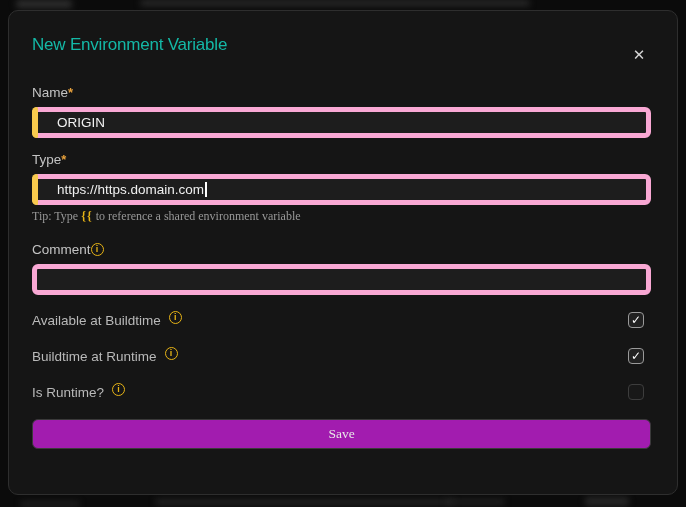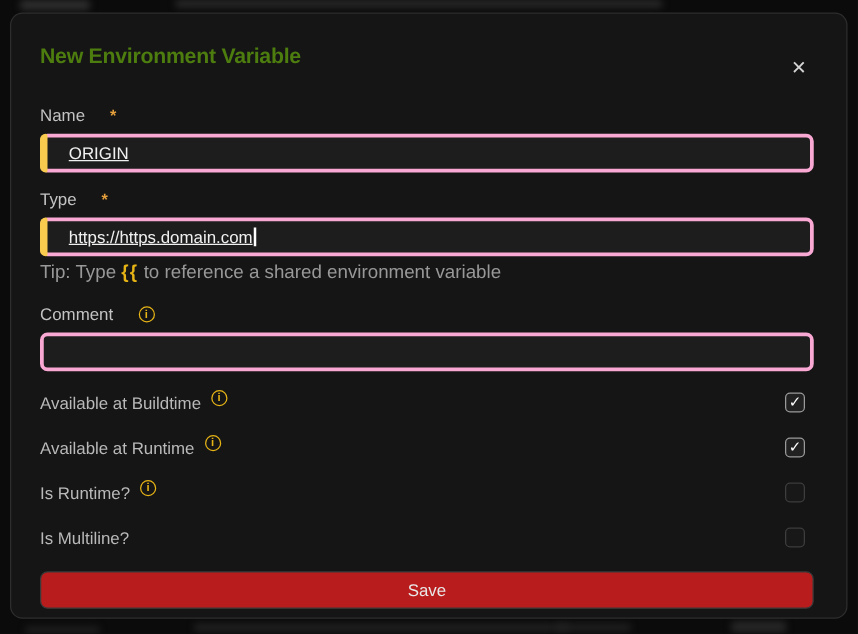--- a/index.html
+++ b/index.html
@@ -23,70 +23,70 @@
   .bb4{left:20px;top:501px;width:60px;height:6px;background:#1e1e1e;}
   .bb5{left:445px;top:499px;width:60px;height:6px;background:#202020;}
   .bb6{left:585px;top:497px;width:44px;height:9px;background:#262626;}
 
   .modal{
     position:absolute;left:8px;top:10px;width:670px;height:485px;
     background:#151515;border:1px solid #2e2e2e;border-radius:10px;
     padding:24px 26px 24px 23px;
   }
   .modal-title{
-    font-size:17px;font-weight:700;color:#4d7c0f;letter-spacing:-.2px;
+    font-size:17px;font-weight:400;color:#14b8a6;letter-spacing:-.2px;
     margin-bottom:30px;
   }
   .close-btn{
     position:absolute;top:33px;right:28px;width:20px;height:20px;
     display:flex;align-items:center;justify-content:center;
     color:#d4d4d4;font-size:15px;cursor:pointer;background:none;border:none;line-height:1;
   }
   .field-label{
-    font-size:13.5px;color:#c3c3c3;margin-bottom:7px;display:flex;align-items:center;gap:20px;text-align:center;
+    font-size:13.5px;color:#c3c3c3;margin-bottom:7px;display:flex;align-items:center;gap:0;text-align:center;
   }
   .req{color:var(--asterisk);font-size:13px;font-weight:700;}
   .input-wrap{position:relative;margin-bottom:14px;}
   .text-input{
-    width:100%;height:31px;background:#1d1d1d;border:3px solid #f9a8d4;border-radius:6px;
+    width:100%;height:31px;background:#1d1d1d;border:5px solid #f9a8d4;border-radius:6px;
     display:flex;align-items:center;padding-left:15px;
-    font-size:13.5px;color:#f0f0f0;text-decoration:underline;
+    font-size:13.5px;color:#f0f0f0;
   }
   .input-wrap.accented .text-input{padding-left:20px;}
   .accent-bar{
     position:absolute;left:0;top:0;bottom:0;width:6px;background:var(--accent);
     border-radius:6px 2px 2px 6px;
   }
   .cursor{display:inline-block;width:1.5px;height:15px;background:#fff;margin-left:1px;vertical-align:middle;}
   .tip{
-    font-size:15px;color:#989898;margin:-10px 0 13px 0;
+    font-size:12px;color:#989898;margin:-10px 0 13px 0;font-family:Liberation Serif, serif;
   }
   .tip .hl{color:var(--info);letter-spacing:1px;font-weight:600;}
   .info-badge{
     display:inline-flex;width:13px;height:13px;border:1.3px solid var(--info);border-radius:50%;
     color:var(--info);font-size:9px;font-weight:700;align-items:center;justify-content:center;
     line-height:1;flex:0 0 auto;
   }
   .cb-row{
     height:18px;display:flex;align-items:center;justify-content:space-between;
     margin-bottom:18px;
   }
-  .cb-left{display:flex;align-items:flex-start;gap:8px;font-size:13.5px;color:#b9b9b9;}
+  .cb-left{display:flex;align-items:center;gap:8px;font-size:13.5px;color:#b9b9b9;}
   .cb-left .info-badge{transform:translateY(-3px);}
   .checkbox{
     width:16px;height:16px;border:1px solid #3d3d3d;border-radius:4px;background:#181818;
     margin-right:7px;display:flex;align-items:center;justify-content:center;cursor:pointer;
   }
   .checkbox.checked{border-color:#9a9a9a;background:#212121;}
   .checkbox .check{display:none;color:#fff;font-size:12px;font-weight:700;line-height:1;transform:translateY(-.5px);}
   .checkbox.checked .check{display:block;}
   .save-btn{
     width:100%;height:30px;margin-top:8px;
-    background:#b91c1c;border:1px solid #3a3a3a;border-radius:6px;
-    color:#e8e8e8;font-size:13.5px;font-family:Liberation Sans, sans-serif;cursor:pointer;
+    background:#a21caf;border:1px solid #3a3a3a;border-radius:6px;
+    color:#e8e8e8;font-size:13.5px;font-family:Liberation Serif, serif;cursor:pointer;
     display:flex;align-items:center;justify-content:center;
   }
   .comment-label{margin-top:18px;}
 </style>
 </head>
 <body>
 
 <div class="bg-blob bb1"></div>
 <div class="bg-blob bb2"></div>
 <div class="bg-blob bb3"></div>
@@ -141,38 +141,31 @@
       <span>Available at Buildtime</span>
       <span class="info-badge">i</span>
     </div>
     <div class="checkbox checked">
         <span class="check">✓</span>
       </div>
   </div>
 
   <div class="cb-row">
     <div class="cb-left">
-      <span>Available at Runtime</span>
+      <span>Buildtime at Runtime</span>
       <span class="info-badge">i</span>
     </div>
     <div class="checkbox checked">
         <span class="check">✓</span>
       </div>
   </div>
 
   <div class="cb-row">
     <div class="cb-left">
       <span>Is Runtime?</span>
       <span class="info-badge">i</span>
     </div>
     <div class="checkbox"></div>
   </div>
 
-  <div class="cb-row">
-    <div class="cb-left">
-      <span>Is Multiline?</span>
-
-    </div>
-    <div class="checkbox"></div>
-  </div>
 
   <button class="save-btn">Save</button>
 </div>
 
 </body></html>

